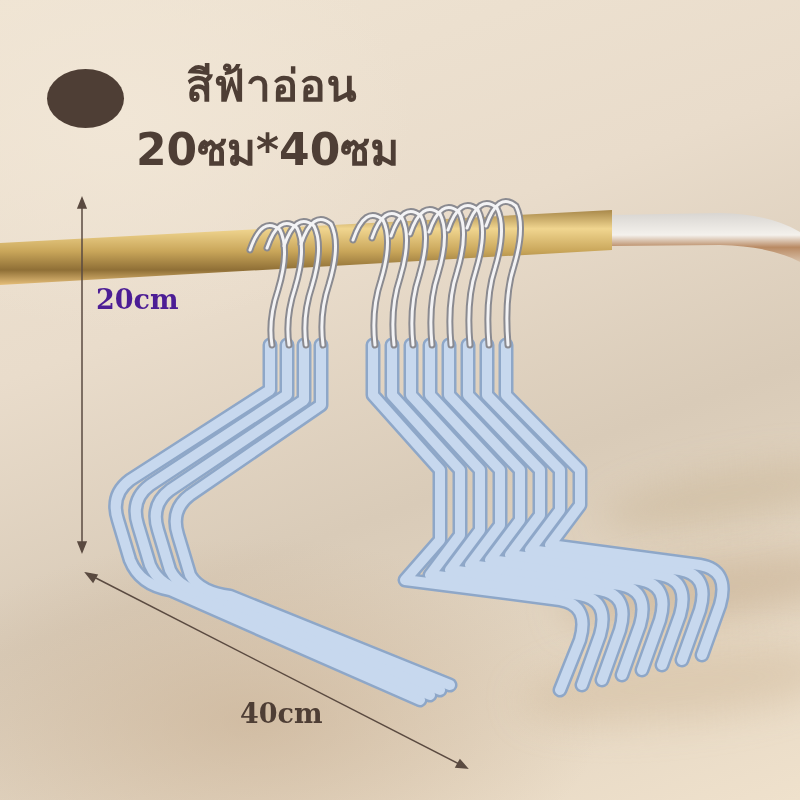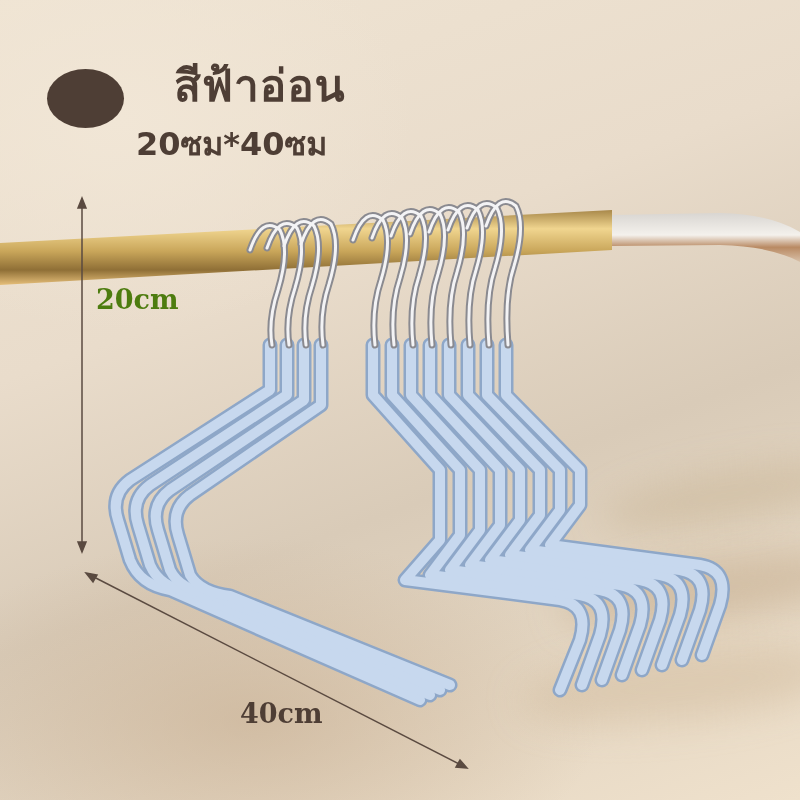--- a/index.html
+++ b/index.html
@@ -8,23 +8,23 @@
     .scene { position: absolute; left: 0; top: 0; width: 800px; height: 800px;
       background:
         radial-gradient(ellipse 420px 300px at 120px 120px, #f1e6d6 0%, rgba(241,230,214,0) 70%),
         radial-gradient(ellipse 500px 260px at 250px 720px, rgba(196,170,140,0.55) 0%, rgba(196,170,140,0) 70%),
         linear-gradient(160deg, #efe4d3 0%, #e9dccb 35%, #d9cbb8 60%, #efe1cc 100%);
     }
     .shadow-band { position: absolute; border-radius: 50%; filter: blur(18px); }
     .art { position: absolute; left: 0; top: 0; }
     .swatch { position: absolute; left: 47px; top: 69px; width: 77px; height: 59px;
       border-radius: 50%; }
-    .title { position: absolute; left: 174px; top: 64px; font-size: 44px; font-weight: bold;
+    .title { position: absolute; left: 186px; top: 64px; font-size: 44px; font-weight: bold;
       line-height: 1; letter-spacing: 1px; font-family: "DejaVu Sans", sans-serif; }
-    .size { position: absolute; left: 136px; top: 128px; font-size: 32px; font-weight: bold;
+    .size { position: absolute; left: 136px; top: 128px; font-size: 44px; font-weight: bold;
       line-height: 1; font-family: "DejaVu Sans", sans-serif; }
     .dim-label { position: absolute; font-size: 27px; font-weight: bold;
       font-family: "DejaVu Serif", serif; line-height: 1; }
     .dim-h { left: 96px; top: 286px; }
     .dim-w { left: 196px; top: 700px; }
   </style>
 </head>
 <body>
 
 <div class="scene">
@@ -133,14 +133,14 @@
   <g stroke="#5a4a40" stroke-width="1.5" fill="#5a4a40">
     <line x1="88" y1="574" x2="465" y2="767"></line>
     <polygon points="86,573 97,575 93,582"></polygon>
     <polygon points="467,768 456,767 460,760"></polygon>
   </g>
 </svg>
 
 <div class="swatch" style="background: rgb(78, 62, 53);"></div>
 <div class="title" style="color: rgb(78, 62, 53);">สีฟ้าอ่อน</div>
 <div class="size" style="color: rgb(78, 62, 53);">20ซม*40ซม</div>
-<div class="dim-label dim-h" style="color: #4d7c0f;">20cm</div>
+<div class="dim-label dim-h" style="color: #4c1d95;">20cm</div>
 <div class="dim-label dim-w" style="color: rgb(78, 62, 53); margin-left: 44px;">40cm</div>
 
 </body></html>

